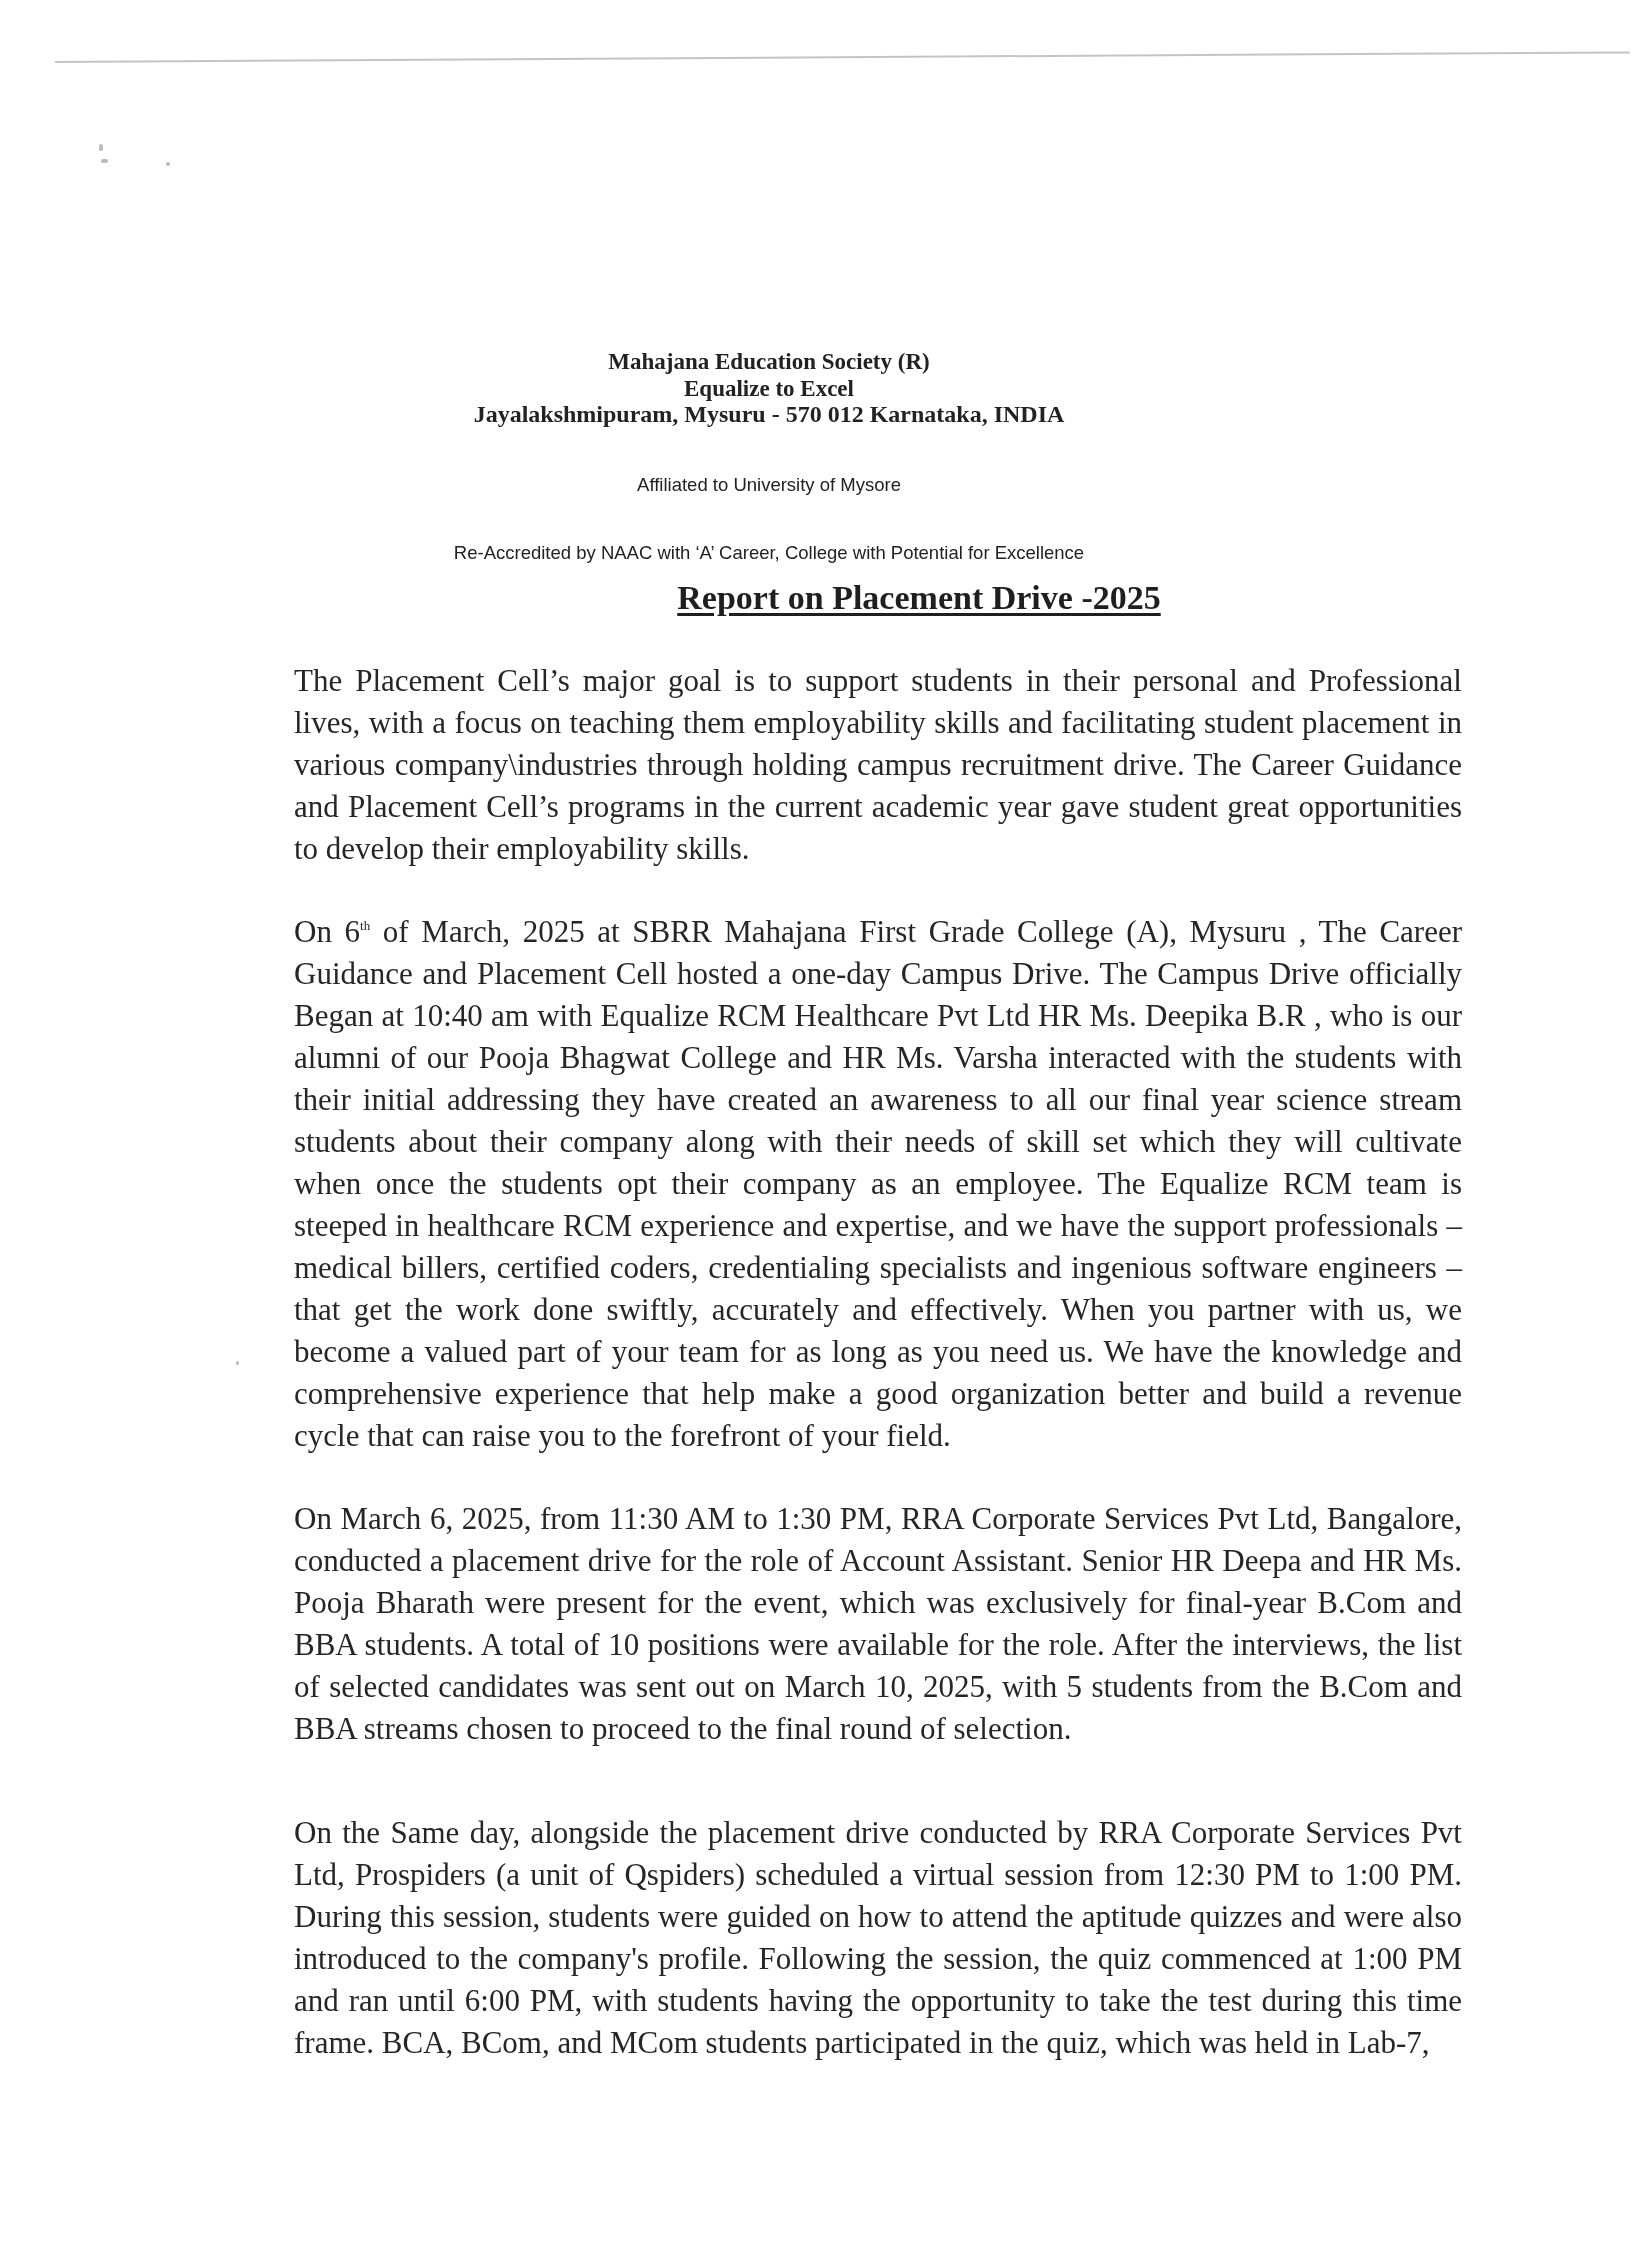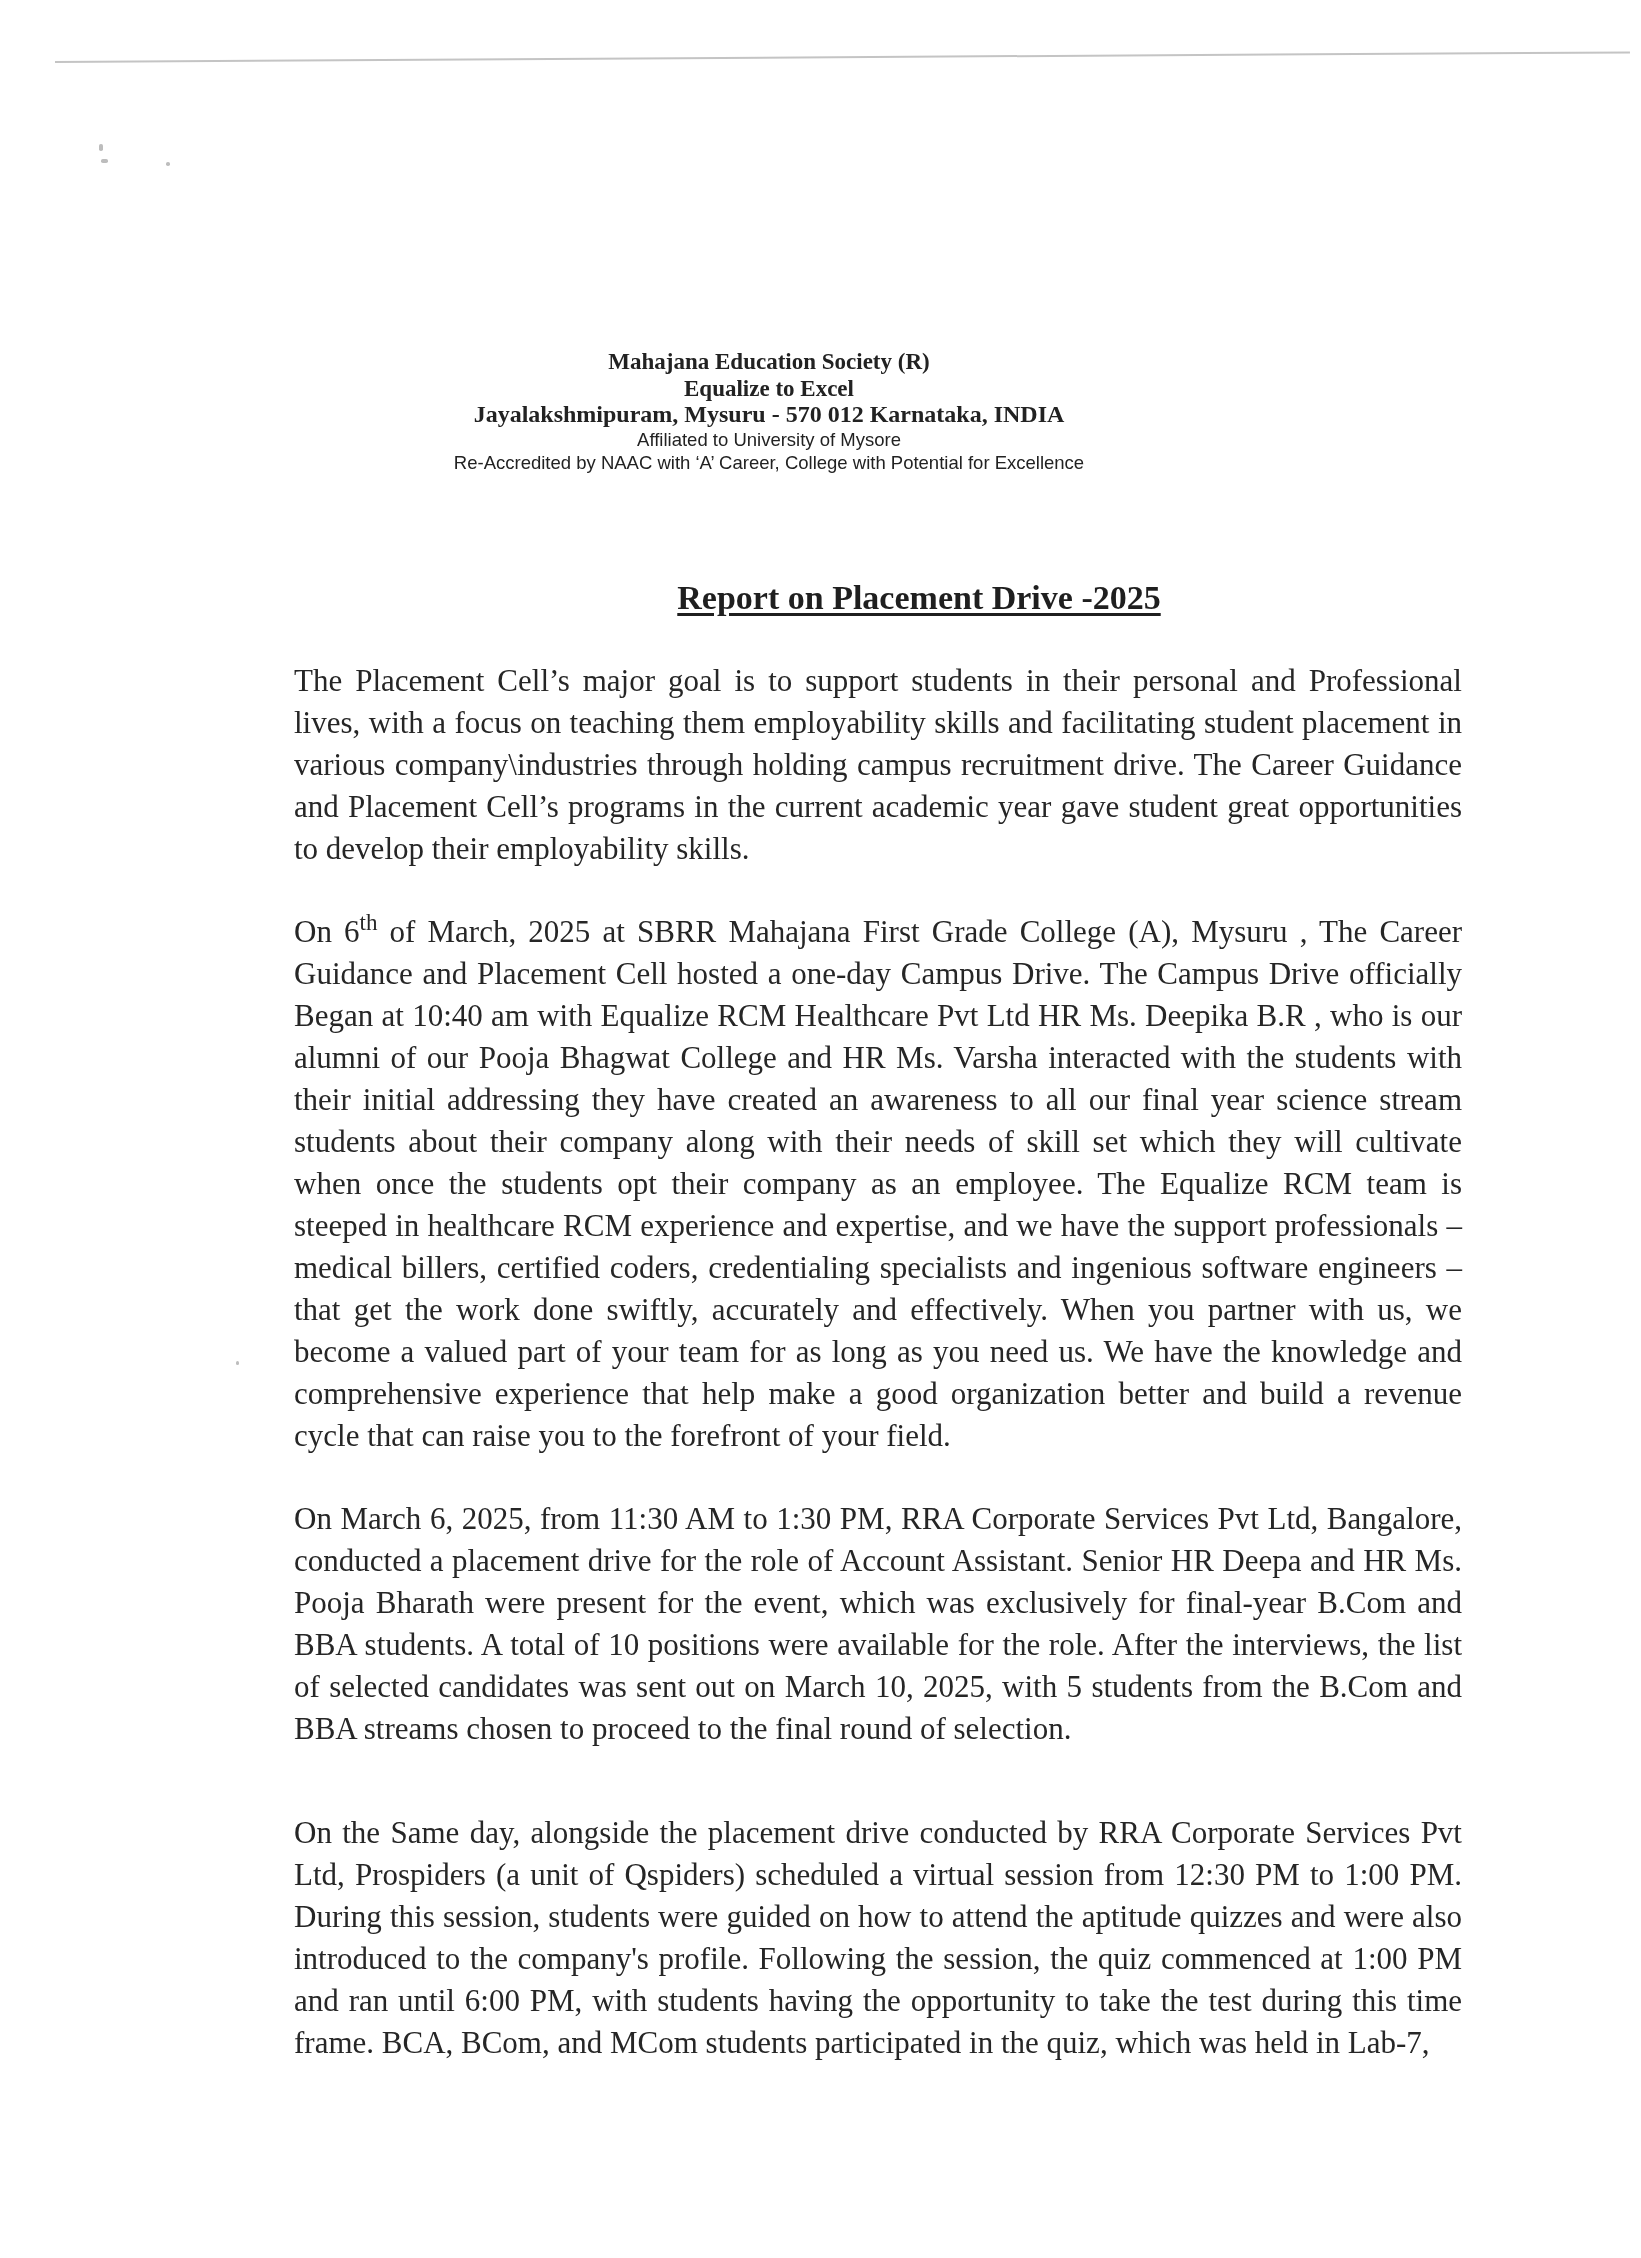--- a/index.html
+++ b/index.html
@@ -71,20 +71,21 @@
     line-height: 27px;
     color: #222;
     margin-left: 72px;
   }
   .h-affil, .h-naac {
     font-family: "Liberation Sans", sans-serif;
     font-size: 18.5px;
     line-height: 23px;
     color: #222;
     margin-left: 72px;
+    margin-top: 45px;
   }
   .title {
     position: absolute;
     left: 0;
     width: 1642px;
     top: 577px;
     text-align: center;
     font-weight: bold;
     font-size: 34px;
     line-height: 41px;
@@ -107,21 +108,21 @@
     text-align: justify;
     color: #262626;
   }
   .body p {
     margin: 0 4px 41px 0;
   }
   .body p.p3 {
     margin-bottom: 62px;
   }
   .body sup {
-    font-size: 23px;
+    font-size: 13px;
     line-height: 0;
     vertical-align: 12.4px;
   }
 </style>
 </head>
 <body>
 
 <div class="top-rule"></div>
 <div class="artifact" style="left:99px;top:144px;width:4.4px;height:7px;"></div>
 <div class="artifact" style="left:101px;top:159px;width:7px;height:3.5px;"></div>

